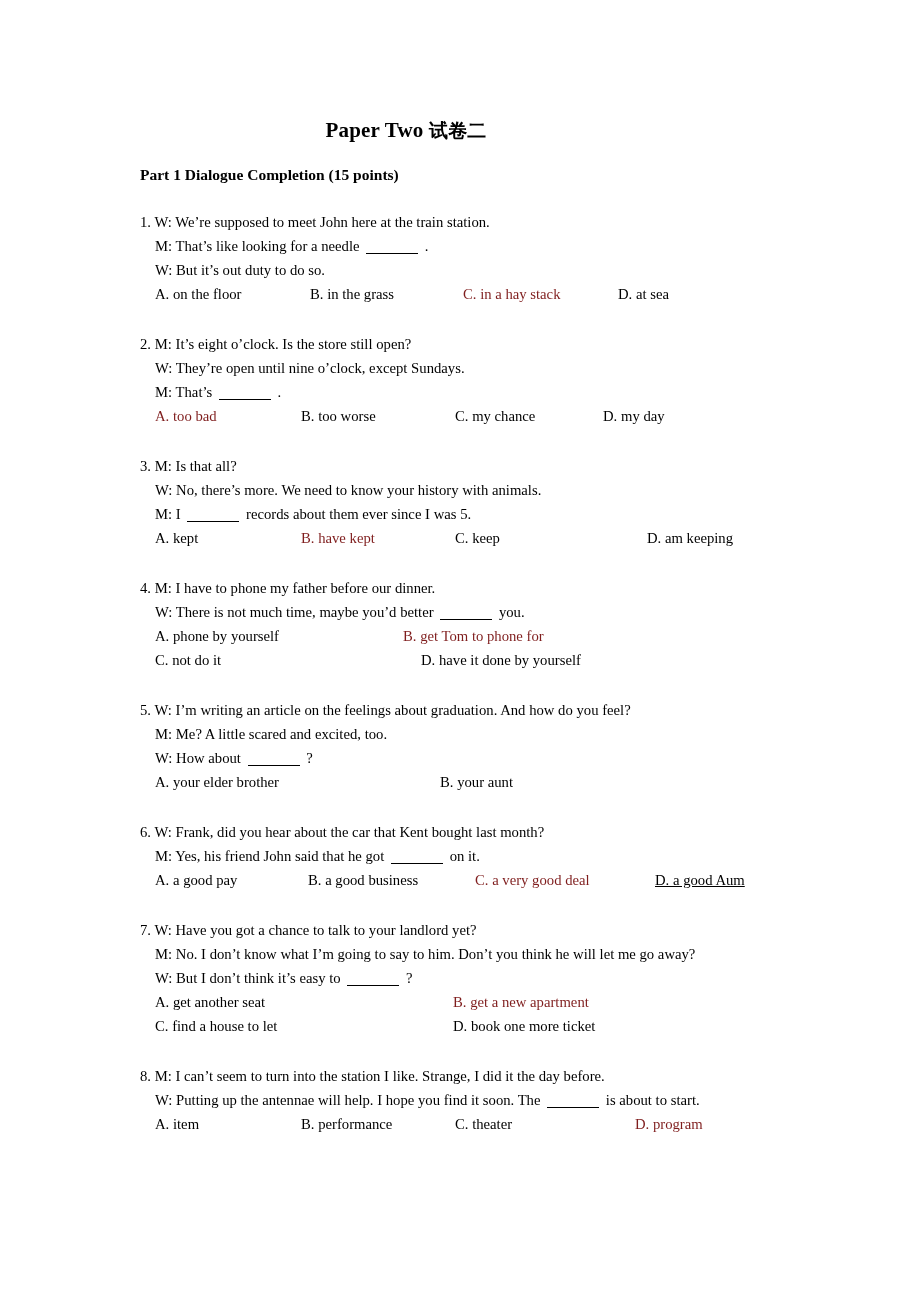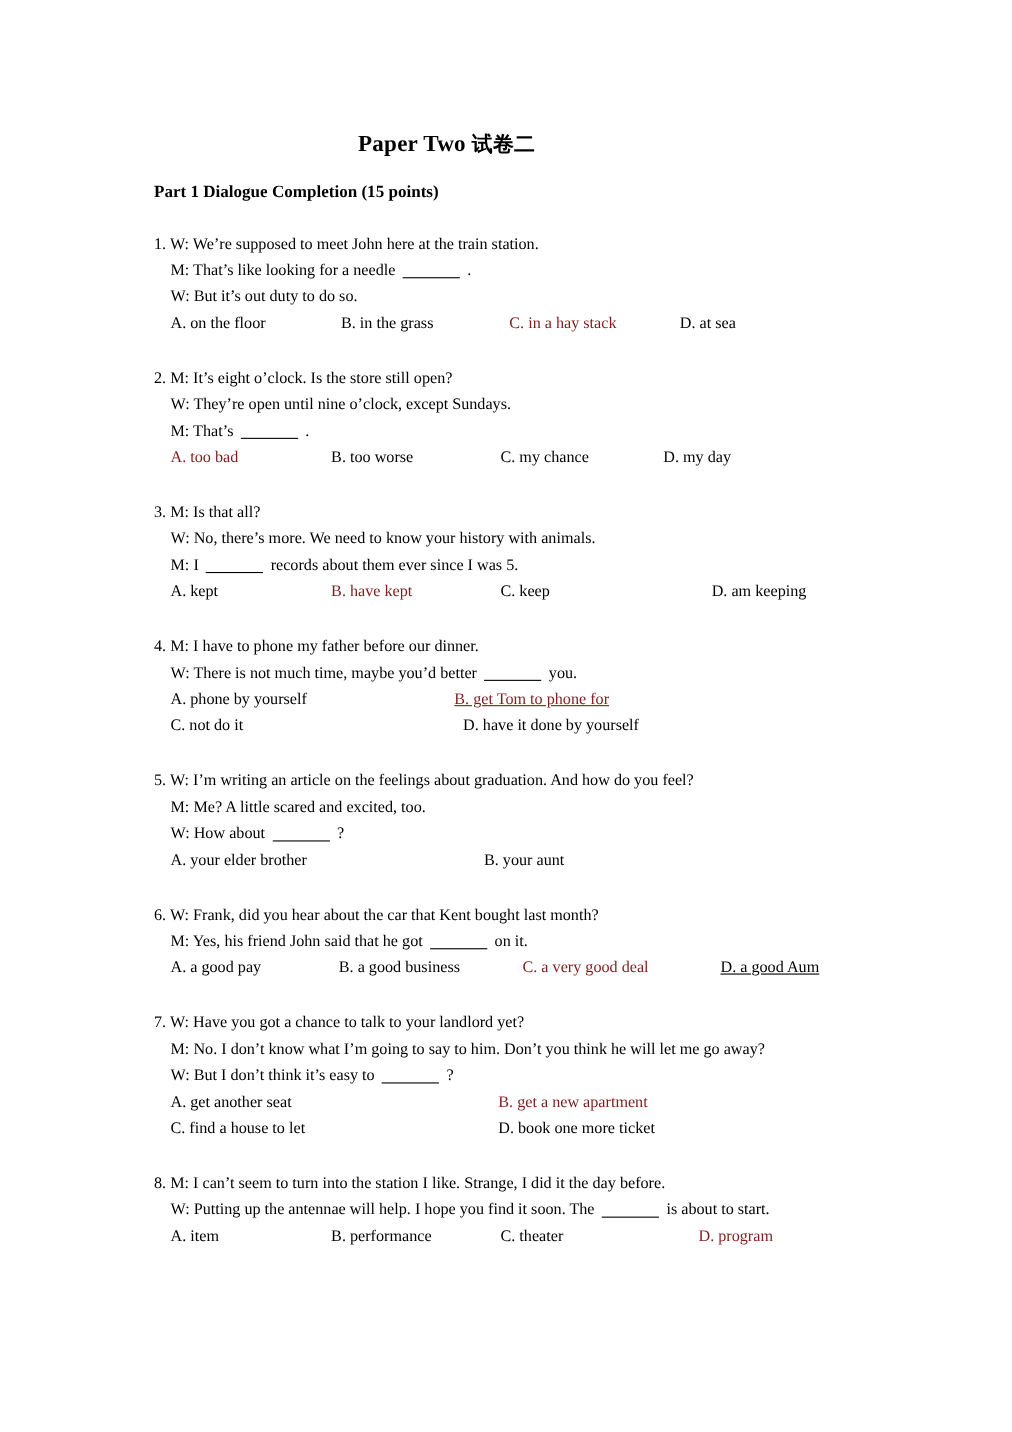--- a/index.html
+++ b/index.html
@@ -149,21 +149,21 @@
           <span class="opt" style="left: 300px;">C. keep</span>
           <span class="opt" style="left: 464px; margin-left: 28px;">D. am keeping</span>
         </div>
       </li>
       <li class="question">
         <div class="q-line numbered"><span>4.</span> <span>M: I have to phone my father before our dinner.</span></div>
         <div class="q-line indented"><span>W: There is not much time, maybe you’d better</span> <span class="blank"></span> <span>you.</span></div>
         <div class="options-grid">
           <div class="grid-row">
             <span class="opt" style="left: 0px;">A. phone by yourself</span>
-            <span class="opt answer" style="left: 258px; text-decoration: underline;">B. get Tom to phone for</span>
+            <span class="opt answer" style="left: 248px;">B. get Tom to phone for</span>
           </div>
           <div class="grid-row">
             <span class="opt" style="left: 0px;">C. not do it</span>
             <span class="opt" style="left: 266px;">D. have it done by yourself</span>
           </div>
         </div>
       </li>
       <li class="question">
         <div class="q-line numbered"><span>5.</span> <span>W: I’m writing an article on the feelings about graduation. And how do you feel?</span></div>
         <div class="q-line indented"><span>M: Me? A little scared and excited, too.</span></div>

